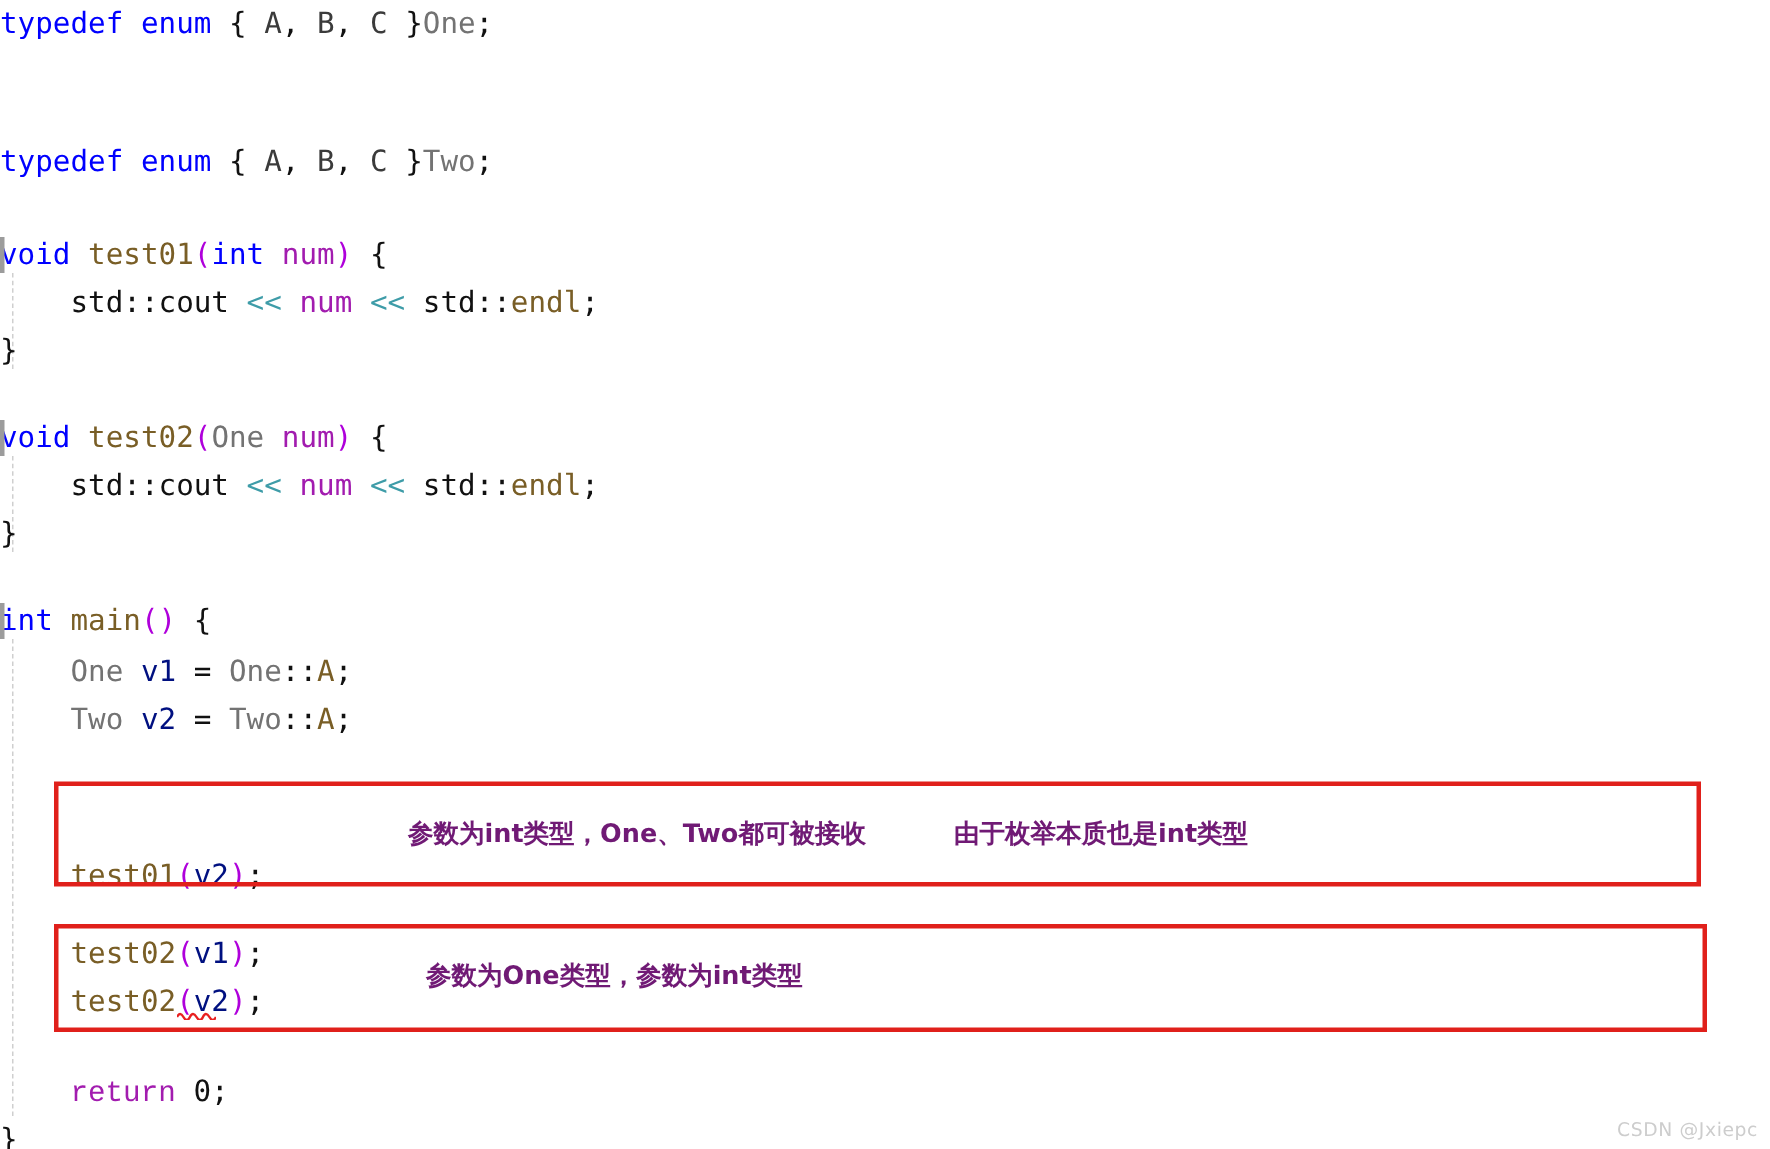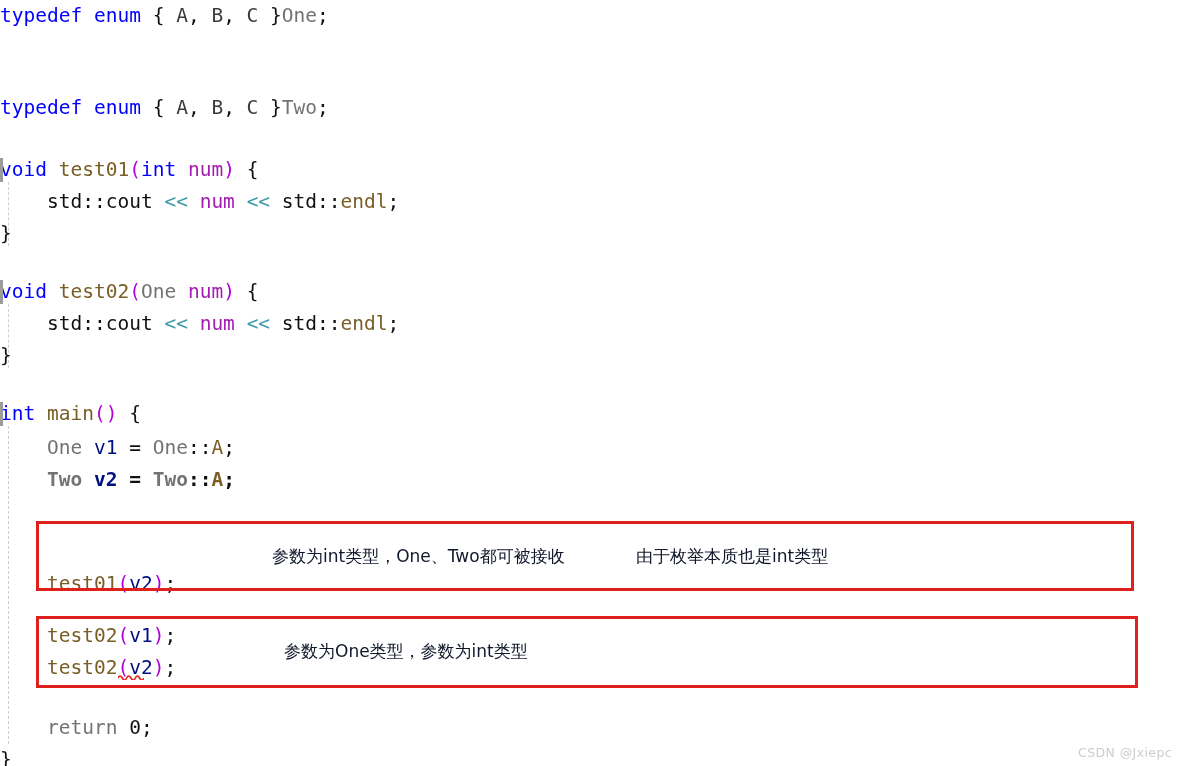--- a/index.html
+++ b/index.html
@@ -24,21 +24,21 @@
     white-space:pre;
     font-family:"DejaVu Sans Mono","Liberation Mono",monospace;
   }
   
   .kw    {color:#0000ff;}
   .typ   {color:#737373;}
   .fn    {color:#795e26;}
   .var   {color:#001080;}
   .pun   {color:#af00db;}
   .prm   {color:#a21caf;}
-  .ret   {color:#737373;}
+  .ret   {color:#a21caf;font-family:Liberation Mono, monospace;}
   .num   {color:#111111;}
   .op    {color:#3e9ca8;}
   .pln   {color:#111111;}
   .gry   {color:#3b3b3b;}
 
   
   .foldbar{
     position:absolute;
     left:0px;top:4px;
     width:3px;height:24px;
@@ -55,26 +55,26 @@
   
   .redbox{
     position:absolute;
     border:3px solid #e0201b;
     box-sizing:border-box;
     background:transparent;
     pointer-events:none;
   }
   .annot{
     position:absolute;
-    color:#0f172a;
+    color:#701a75;
     font-family:"DejaVu Sans","Liberation Sans",sans-serif;
     font-size:17px;
     line-height:20px;
     white-space:pre;
-    font-weight:400;
+    font-weight:700;
   }
   
   .squiggle{
     position:absolute;
     height:6px;
     overflow:hidden;
   }
   .squiggle svg{display:block;}
 
   
@@ -101,21 +101,21 @@
     <div class="line" style="top: 154px;"><span class="foldbar"></span><span class="kw">void</span><span class="pln"> </span><span class="fn">test01</span><span class="pun">(</span><span class="kw">int</span><span class="pln"> </span><span class="prm">num</span><span class="pun">)</span><span class="pln"> {</span></div>
     <div class="line" style="top: 186px;"><span class="pln">    </span><span class="pln">std</span><span class="pln">::</span><span class="pln">cout</span><span class="pln"> </span><span class="op">&lt;&lt;</span><span class="pln"> </span><span class="prm">num</span><span class="pln"> </span><span class="op">&lt;&lt;</span><span class="pln"> </span><span class="pln">std</span><span class="pln">::</span><span class="fn">endl</span><span class="pln">;</span></div>
     <div class="line" style="top: 218px;"><span class="pln">}</span></div>
     <div class="line" style="top: 250px;"></div>
     <div class="line" style="top: 276px;"><span class="foldbar"></span><span class="kw">void</span><span class="pln"> </span><span class="fn">test02</span><span class="pun">(</span><span class="typ">One</span><span class="pln"> </span><span class="prm">num</span><span class="pun">)</span><span class="pln"> {</span></div>
     <div class="line" style="top: 308px;"><span class="pln">    </span><span class="pln">std</span><span class="pln">::</span><span class="pln">cout</span><span class="pln"> </span><span class="op">&lt;&lt;</span><span class="pln"> </span><span class="prm">num</span><span class="pln"> </span><span class="op">&lt;&lt;</span><span class="pln"> </span><span class="pln">std</span><span class="pln">::</span><span class="fn">endl</span><span class="pln">;</span></div>
     <div class="line" style="top: 340px;"><span class="pln">}</span></div>
     <div class="line" style="top: 372px;"></div>
     <div class="line" style="top: 398px;"><span class="foldbar"></span><span class="kw">int</span><span class="pln"> </span><span class="fn">main</span><span class="pun">()</span><span class="pln"> {</span></div>
     <div class="line" style="top: 432px;"><span class="pln">    </span><span class="typ">One</span><span class="pln"> </span><span class="var">v1</span><span class="pln"> = </span><span class="typ">One</span><span class="pln">::</span><span class="fn">A</span><span class="pln">;</span></div>
-    <div class="line" style="top: 464px; font-weight: bold;"><span class="pln">    </span><span class="typ">Two</span><span class="pln"> </span><span class="var">v2</span><span class="pln"> = </span><span class="typ">Two</span><span class="pln">::</span><span class="fn">A</span><span class="pln">;</span></div>
+    <div class="line" style="top: 464px;"><span class="pln">    </span><span class="typ">Two</span><span class="pln"> </span><span class="var">v2</span><span class="pln"> = </span><span class="typ">Two</span><span class="pln">::</span><span class="fn">A</span><span class="pln">;</span></div>
     <div class="line" style="top: 496px;"></div>
     <div class="line" style="top: 568px;"><span class="pln">    </span><span class="fn">test01</span><span class="pun">(</span><span class="var">v2</span><span class="pun">)</span><span class="pln">;</span></div>
     <div class="line" style="top: 590px;"></div>
     <div class="line" style="top: 620px;"><span class="pln">    </span><span class="fn">test02</span><span class="pun">(</span><span class="var">v1</span><span class="pun">)</span><span class="pln">;</span></div>
     <div class="line" style="top: 652px;"><span class="pln">    </span><span class="fn">test02</span><span class="pun">(</span><span class="var">v2</span><span class="pun">)</span><span class="pln">;</span></div>
     <div class="line" style="top: 684px;"></div>
     <div class="line" style="top: 712px;"><span class="pln">    </span><span class="ret">return</span><span class="pln"> </span><span class="num">0</span><span class="pln">;</span></div>
     <div class="line" style="top: 744px;"><span class="pln">}</span></div>
   </div>
 

